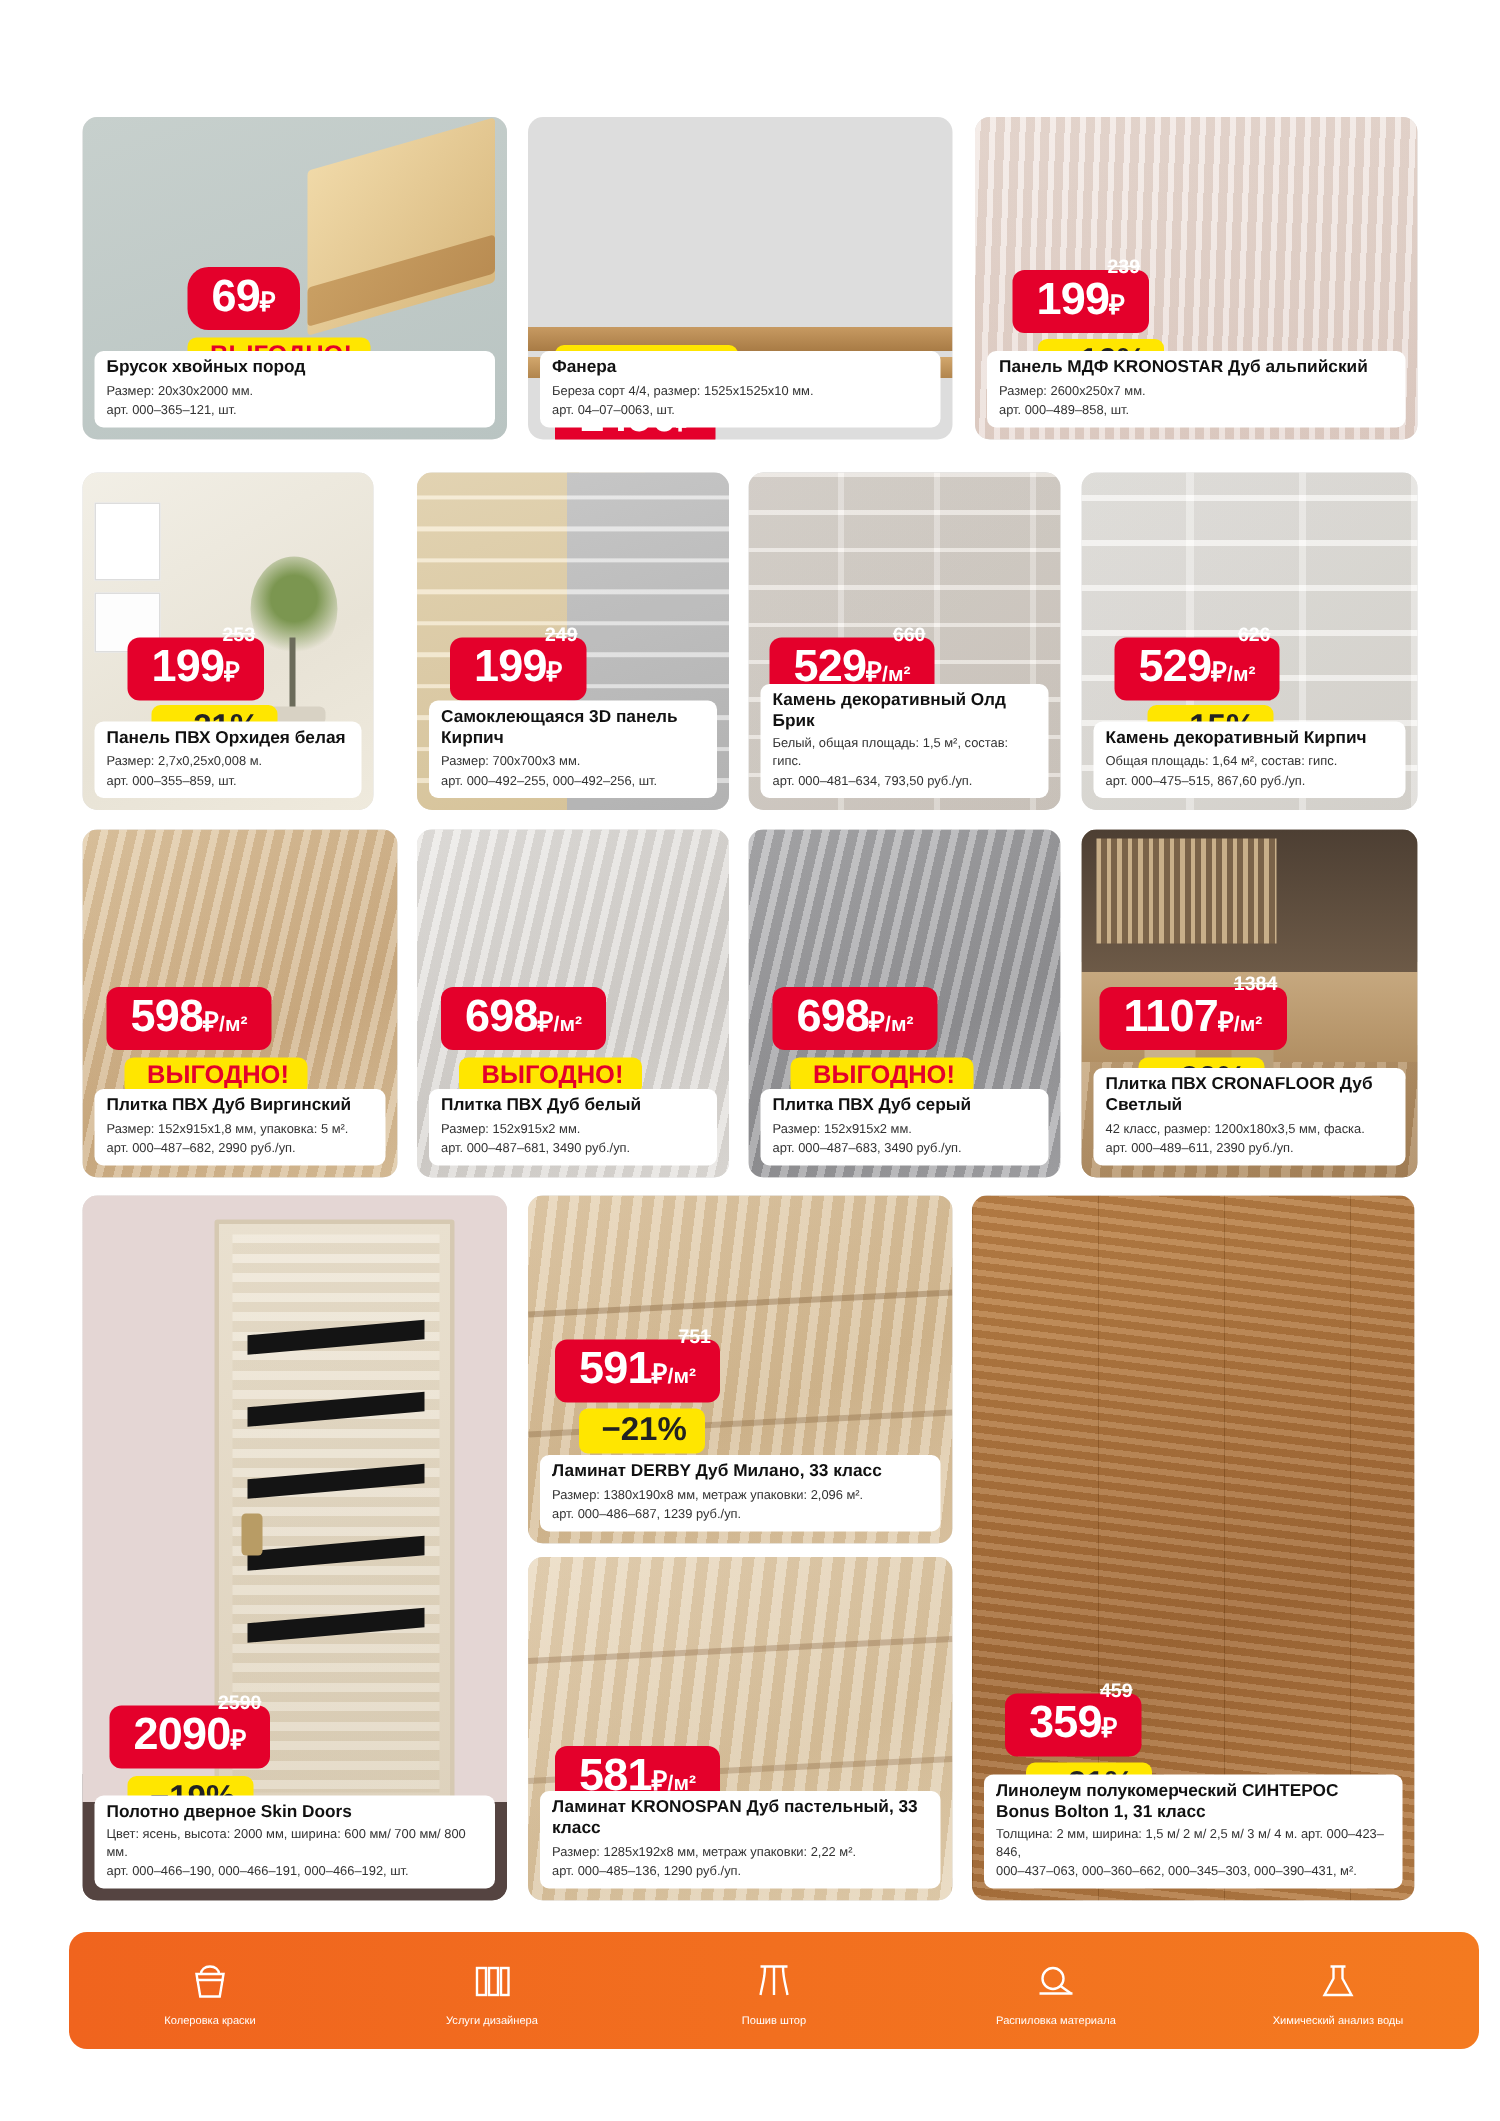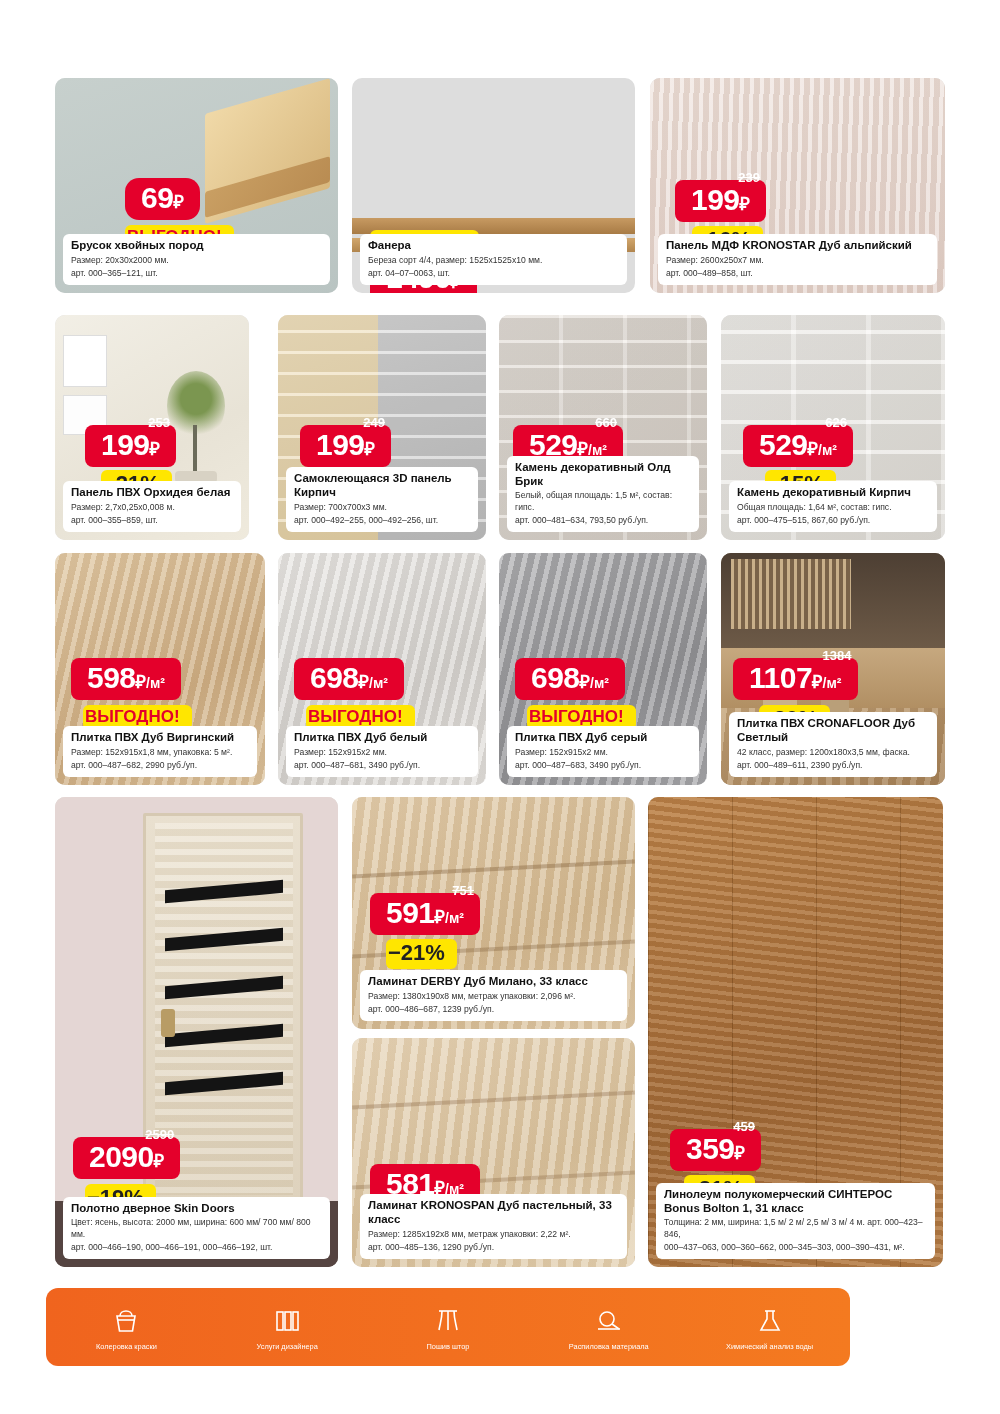--- a/index.html
+++ b/index.html
@@ -109,21 +109,21 @@
     position: absolute;
     top: -9px; right: 6px;
     font-size: 13px;
     color: #fff;
     font-weight: bold;
     text-decoration: line-through;
   }
   .tag {
     position: absolute;
     border-radius: 6px;
-    padding: 3px 12px 5px 2px;
+    padding: 3px 12px 5px 15px;
     font-weight: bold;
     line-height: 1;
     white-space: nowrap;
   }
   .tag.vygodno {
     background: #ffe600; color: #e4002b; font-size: 17px;
   }
   .tag.percent {
     background: #ffe600; color: #222; font-size: 22px;
   }
@@ -136,21 +136,21 @@
     border-radius: 6px;
     padding: 5px 8px 6px 8px;
   }
   .info .t { font-size: 11.5px; font-weight: bold; color: #111; line-height: 1.2; }
   .info .d { font-size: 8.6px; color: #333; line-height: 1.3; margin-top: 2px; }
 
   
   .services {
     position: absolute;
     left: 46px; top: 1288px;
-    width: 804px; height: 78px;
+    width: 940px; height: 78px;
     background: linear-gradient(90deg,#f0641e,#f47a20);
     border-radius: 12px;
     display: flex; align-items: center; justify-content: space-around;
   }
   .svc { width: 126px; text-align: center; color: #fff; }
   .svc .ic { height: 36px; display: flex; align-items: center; justify-content: center; }
   .svc .lb { font-size: 7.4px; margin-top: 4px; line-height: 1.1; }
 </style>
 </head>
 <body>

